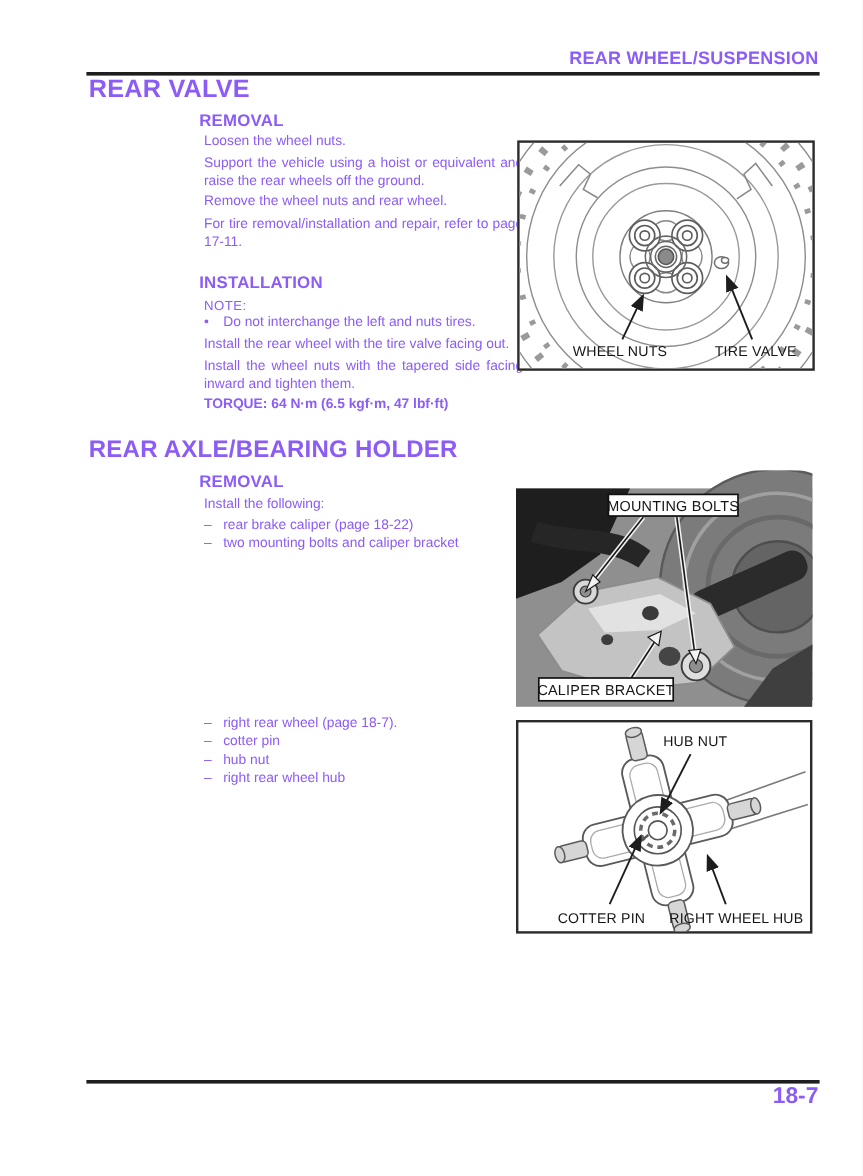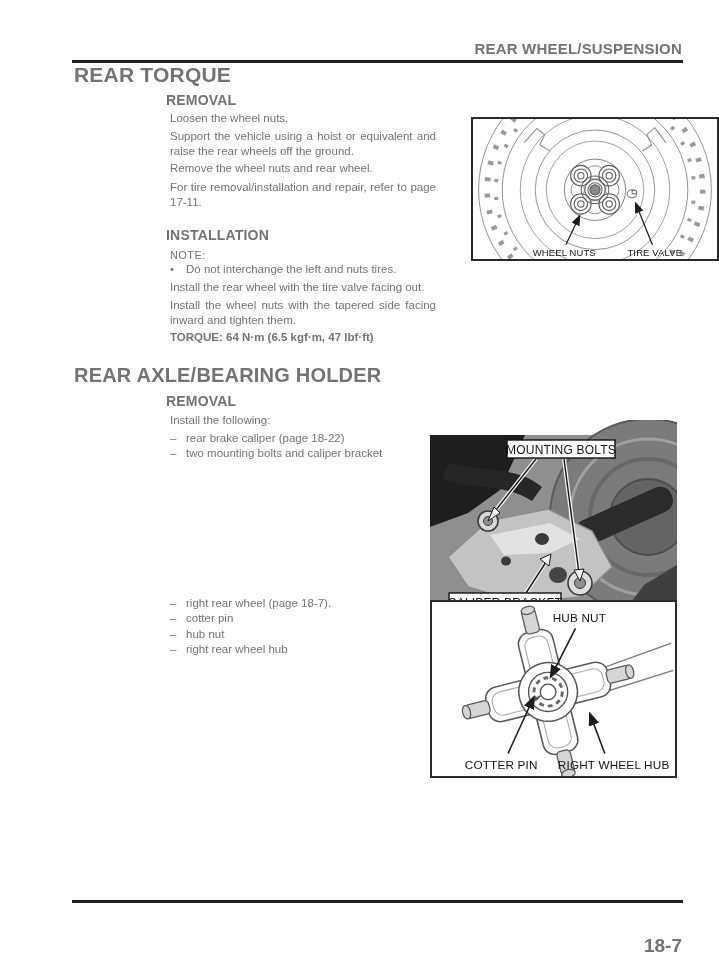--- a/index.html
+++ b/index.html
@@ -1,19 +1,19 @@
 <!DOCTYPE html>
 <html><head>
 <meta charset="utf-8">
 <style>
   * { margin:0; padding:0; box-sizing:border-box; }
   html,body { background:#e8e8e8; }
   .page {
     position:relative; width:719px; height:980px; background:#ffffff;
-    font-family:"Liberation Sans", sans-serif; color:#737373; overflow:hidden;
+    font-family:"Liberation Sans", sans-serif; color:#8b5cf6; overflow:hidden;
     margin:0 auto;
   }
   .abs { position:absolute; }
   .hdr-title { top:40px; right:37px; font-size:15px; font-weight:bold; letter-spacing:.2px; }
   .rule { left:72px; width:611px; height:3px; background:#1e1e1e; }
   .rule-top { top:60px; }
   .rule-bottom { top:900px; }
   .sec-title { left:74px; font-weight:bold; letter-spacing:.2px; }
   .sec-title-1 { top:63px; font-size:21px; }
   .sec-title-2 { top:364px; font-size:20px; }
@@ -21,39 +21,39 @@
   .body-block { left:170px; width:266px; font-size:11.5px; line-height:15px; }
   .just { text-align:justify; }
   .note-label { left:170px; font-size:11px; letter-spacing:.4px; }
   .bullet-row, .dash-row { display:flex; }
   .bullet-row .mark { width:16px; flex:0 0 16px; }
   .dash-row .mark { width:16px; flex:0 0 16px; }
   .torque { font-weight:bold; }
   .list-block { left:170px; width:266px; font-size:11.5px; line-height:15.3px; }
   .figure { background:#fff; }
   .fig-border { border:2px solid #2b2b2b; }
-  .fig1 { left:431px; top:117px; width:248px; height:144px;margin-left:40px; }
-  .fig2 { left:430px; top:420px; width:247px; height:212px; }
+  .fig1 { left:431px; top:117px; width:248px; height:192px; }
+  .fig2 { left:430px; top:392px; width:247px; height:212px; }
   .fig3 { left:430px; top:600px; width:247px; height:178px; }
   .figure svg { display:block; width:100%; height:100%; }
   svg text {
     font-family:"Liberation Sans", sans-serif; fill:#151515; font-size:12px;
     letter-spacing:.2px;
   }
-  .page-num { top:903px; right:37px; font-size:19px; font-weight:bold;margin-top:32px; }
+  .page-num { top:903px; right:37px; font-size:19px; font-weight:bold; }
 </style>
 </head>
 <body>
 
 <div class="page">
 
   <div class="abs hdr-title">REAR WHEEL/SUSPENSION</div>
   <div class="abs rule rule-top"></div>
 
-  <div class="abs sec-title sec-title-1">REAR TORQUE</div>
+  <div class="abs sec-title sec-title-1">REAR VALVE</div>
 
   <div class="abs sub-head" style="top:92px;">REMOVAL</div>
 
   <div class="abs body-block" style="top:111px;">Loosen the wheel nuts.</div>
   <div class="abs body-block just" style="top:129px;">Support the vehicle using a hoist or equivalent and raise the rear wheels off the ground.</div>
   <div class="abs body-block" style="top:161px;">Remove the wheel nuts and rear wheel.</div>
   <div class="abs body-block just" style="top:180px;">For tire removal/installation and repair, refer to page 17-11.</div>
 
   <div class="abs sub-head" style="top:227px;">INSTALLATION</div>
   <div class="abs note-label" style="top:249px;">NOTE:</div>

